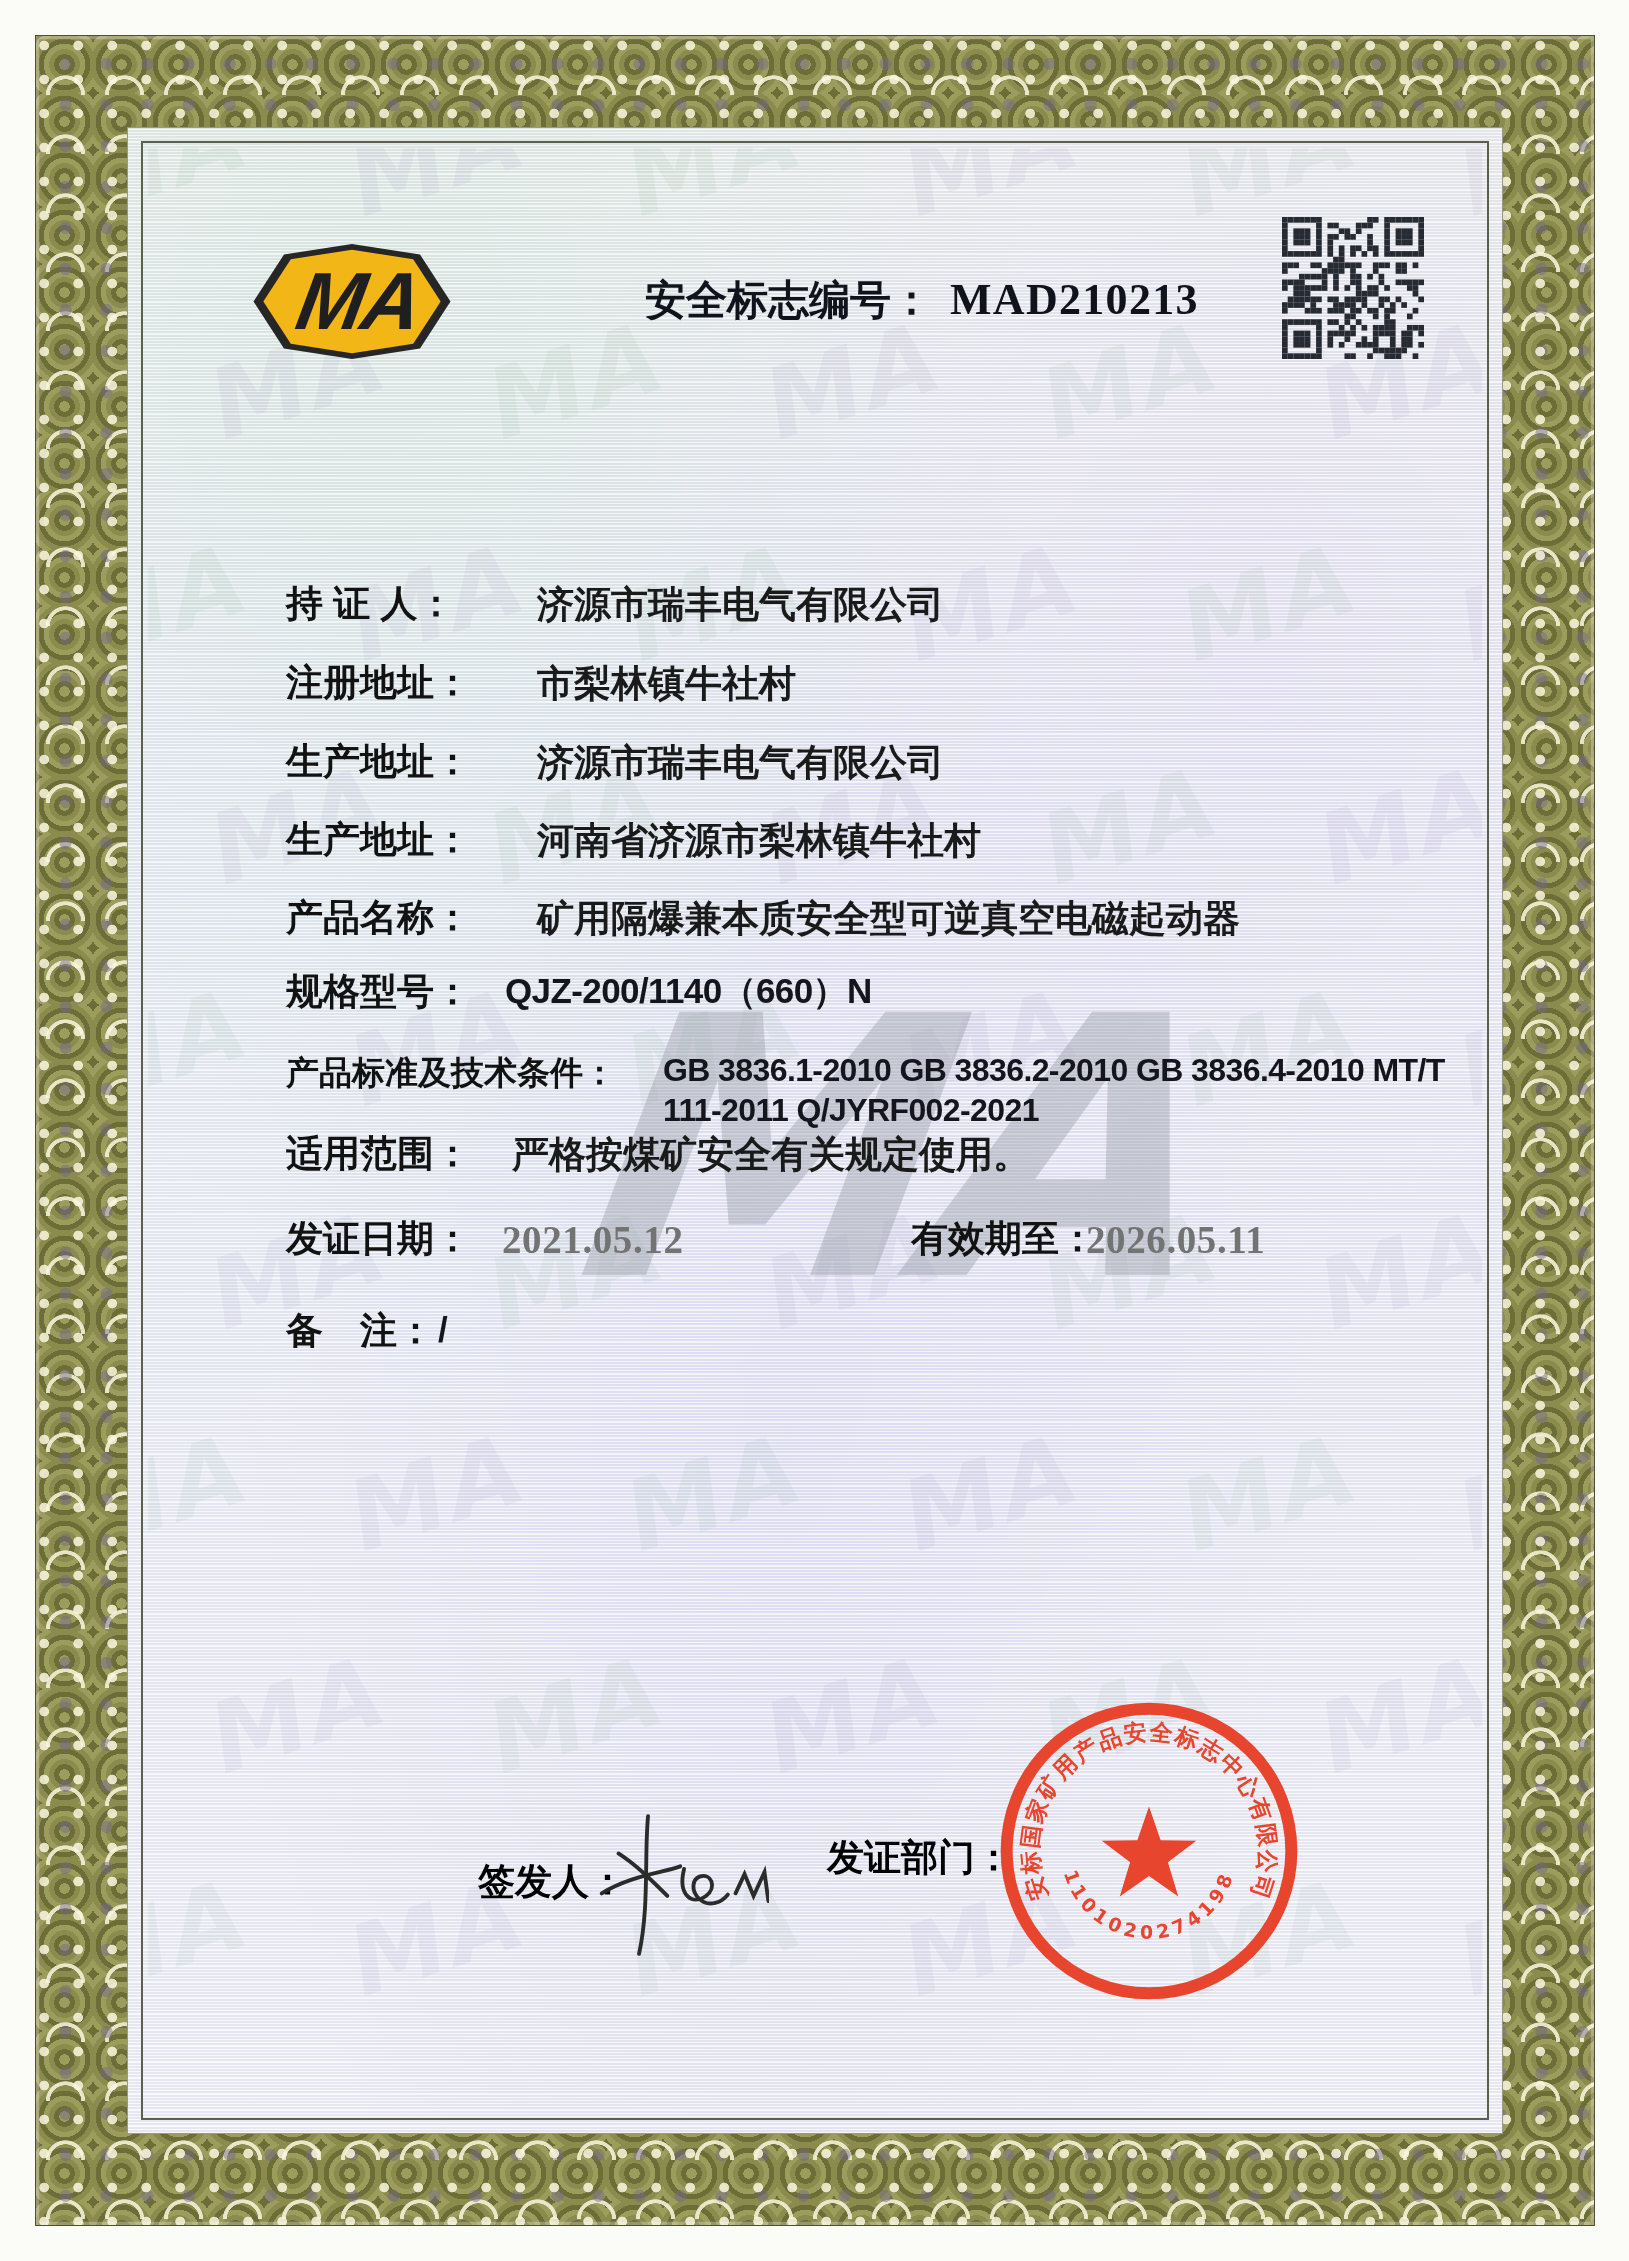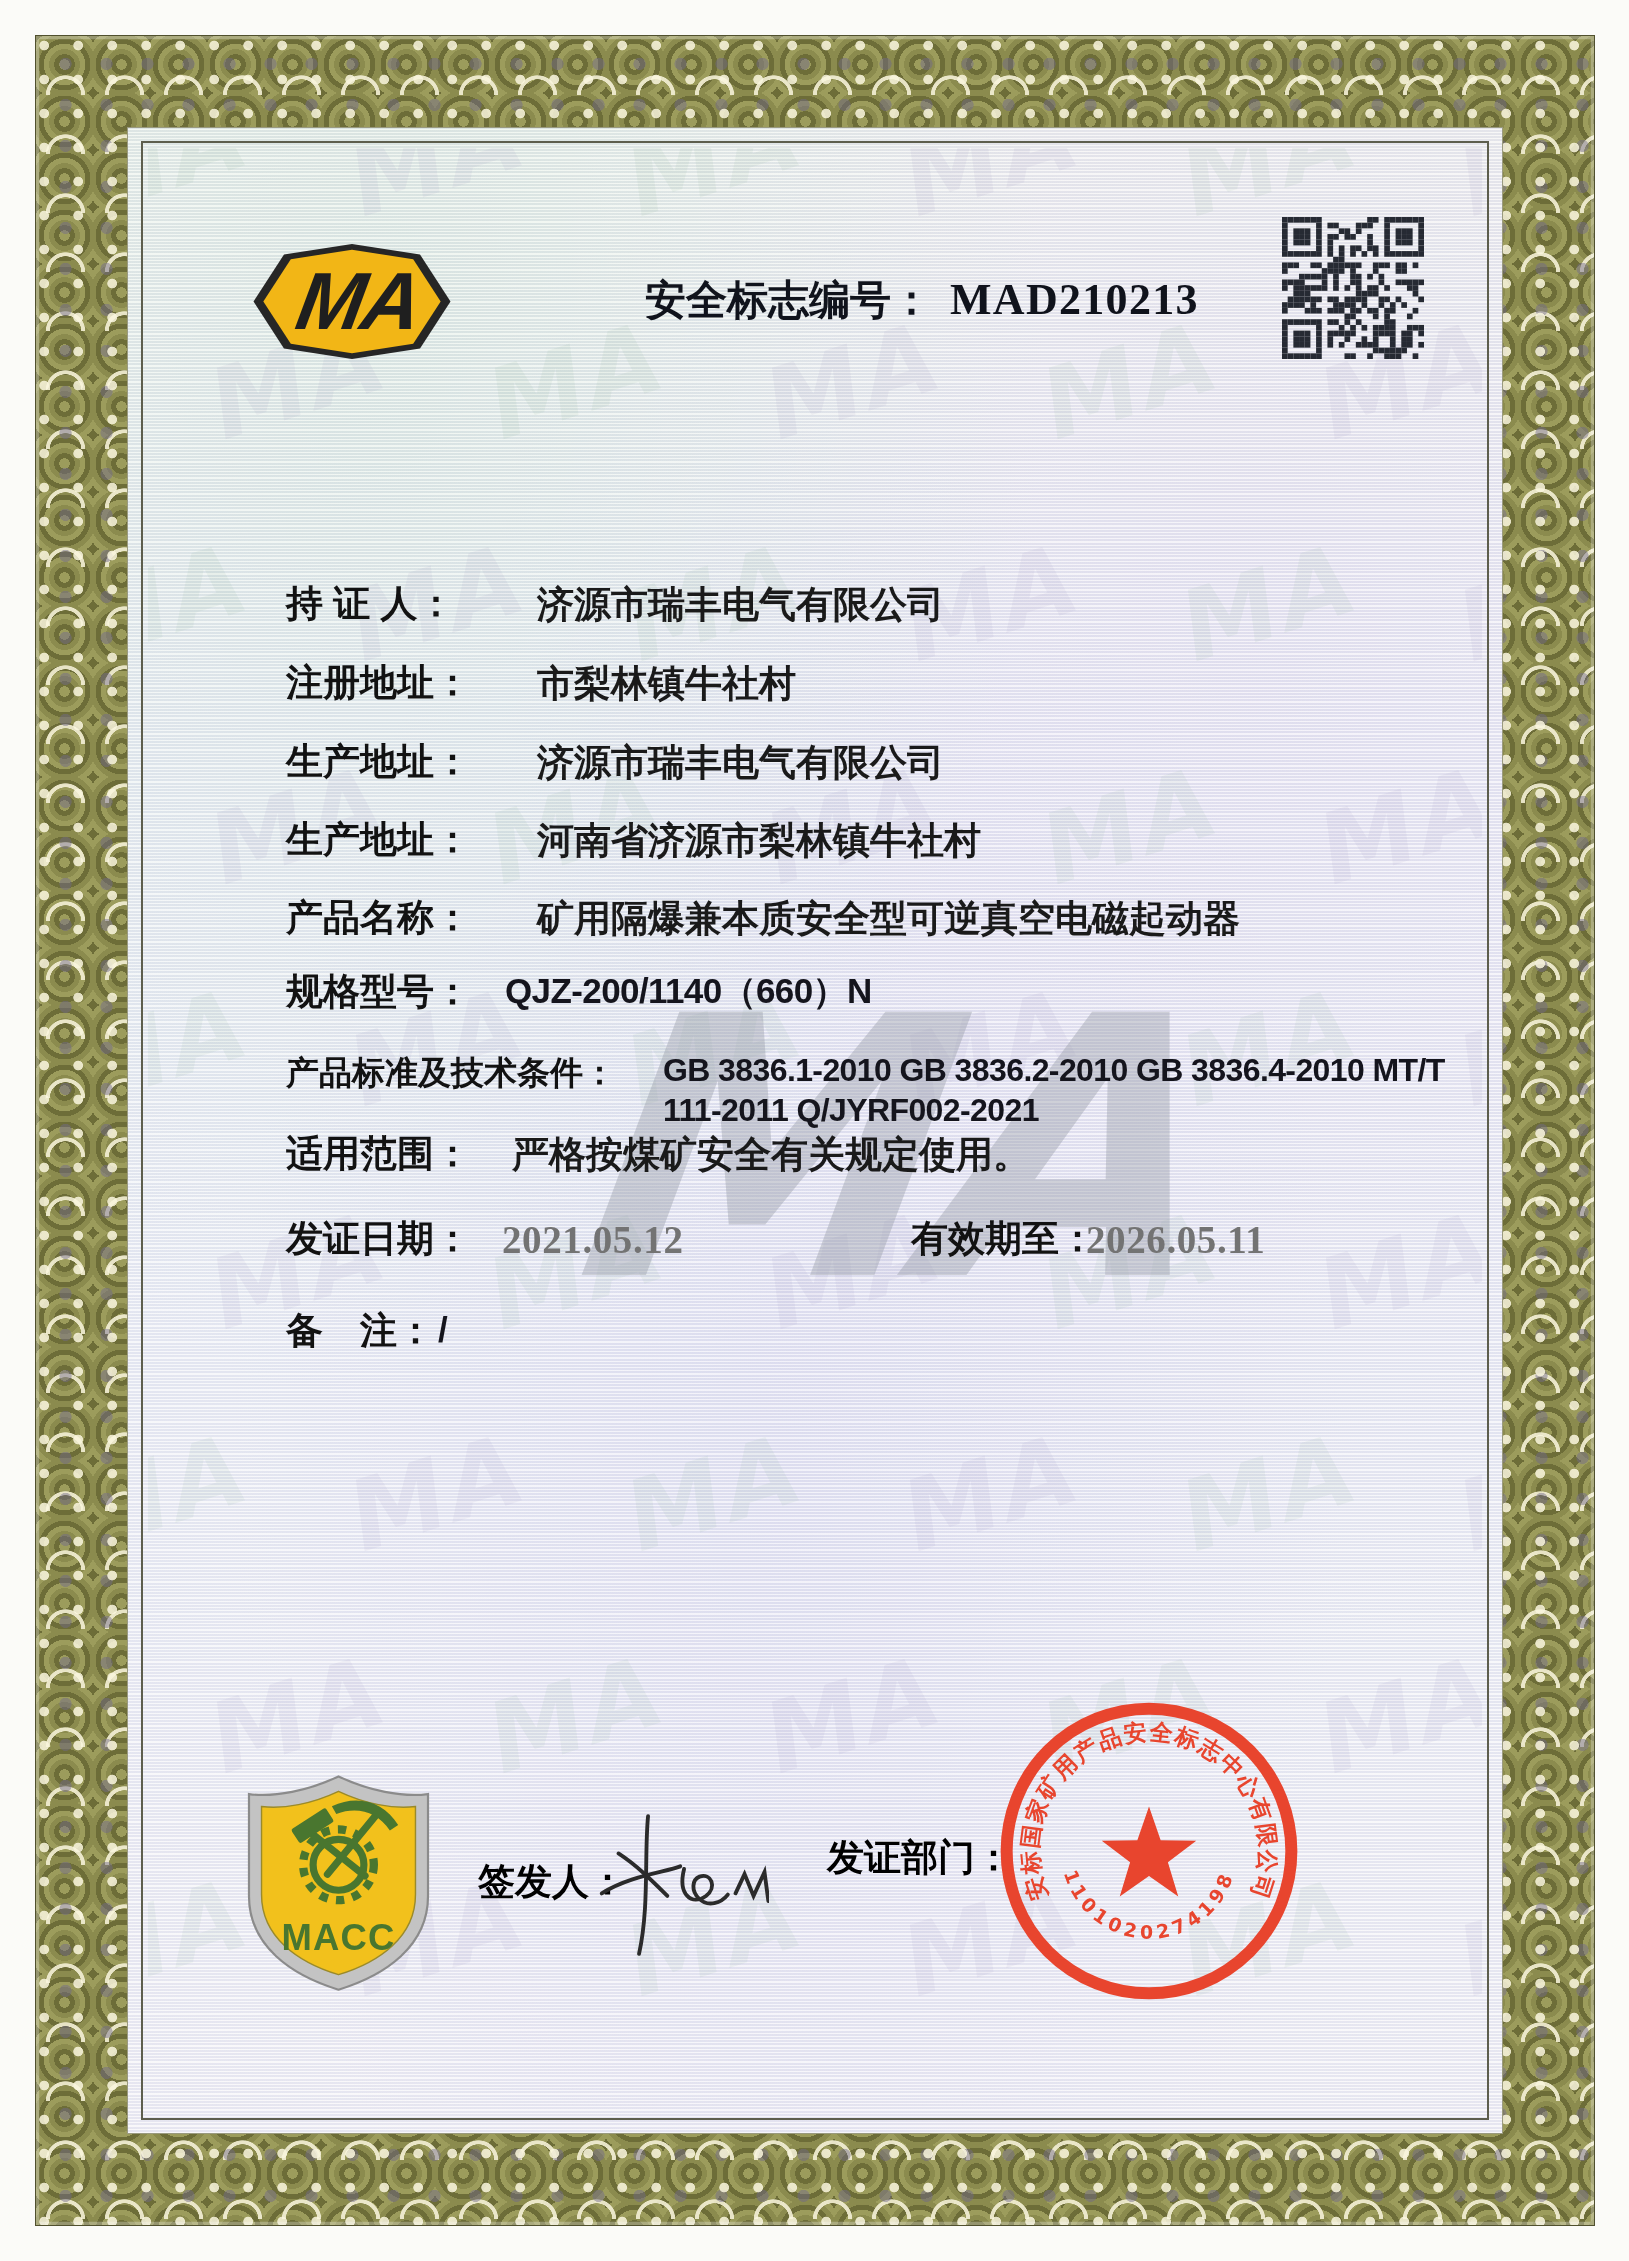--- a/index.html
+++ b/index.html
@@ -493,37 +493,20 @@
     <span class="lbl" style="left:625px">有效期至：</span>
     <span class="val serifnum" style="left:800px">2026.05.11</span>
   </div>
 
   <div class="row" style="top:1309px">
     <span class="lbl">备　注：</span>
     <span class="val latin" style="left:152px">/</span>
   </div>
 
 
-  <div class="z macc-box">
-    <svg viewBox="0 0 340 400" width="100%" height="100%">
-      <path d="M170 8 C225 34 285 46 332 40 L332 225 C332 315 255 368 170 394 C85 368 8 315 8 225 L8 40 C55 46 115 34 170 8 Z" fill="#c3c3c3" stroke="#8b8b8b" stroke-width="4"></path>
-      <path d="M170 8 C225 34 285 46 332 40 L332 225 C332 315 255 368 170 394 C85 368 8 315 8 225 L8 40 C55 46 115 34 170 8 Z" transform="translate(170 200) scale(0.86) translate(-170 -200)" fill="#f2c11c" stroke="#9a8a2a" stroke-width="3"></path>
-      <g stroke="#49762f" fill="none">
-        <circle cx="170" cy="168" r="64" stroke-width="15" stroke-dasharray="15 15"></circle>
-        <circle cx="170" cy="168" r="46" stroke-width="13"></circle>
-        <path d="M120 110 L218 188" stroke-width="13" stroke-linecap="round"></path>
-        <path d="M238 78 L150 185" stroke-width="13" stroke-linecap="round"></path>
-      </g>
-      <g fill="#49762f">
-        <rect x="86" y="82" width="74" height="30" rx="4" transform="rotate(-33 123 97)"></rect>
-        <path d="M158 62 C205 40 252 54 278 96 L263 106 C240 72 204 62 166 76 Z"></path>
-      </g>
-      <text x="170" y="322" text-anchor="middle" font-family="Liberation Sans, sans-serif" font-size="66" font-weight="900" fill="#49762f" letter-spacing="2">MACC</text>
-    </svg>
-  </div>
 
   <div class="z signer-label">签发人：</div>
   <div class="z sig-box">
     <svg viewBox="0 0 300 230" width="100%" height="100%" fill="none" stroke="#2b2b2b" stroke-width="6" stroke-linecap="round">
       <path d="M112 8 C106 70 114 150 98 222"></path>
       <path d="M40 128 C85 100 140 95 162 86"></path>
       <path d="M66 66 C95 85 118 108 142 132"></path>
       <path d="M168 90 C158 130 180 148 202 132 C220 118 210 96 192 102 C180 107 179 124 191 136 C205 150 226 143 236 130"></path>
       <path d="M248 128 L262 98 L276 132 L293 95 L299 140"></path>
     </svg>

